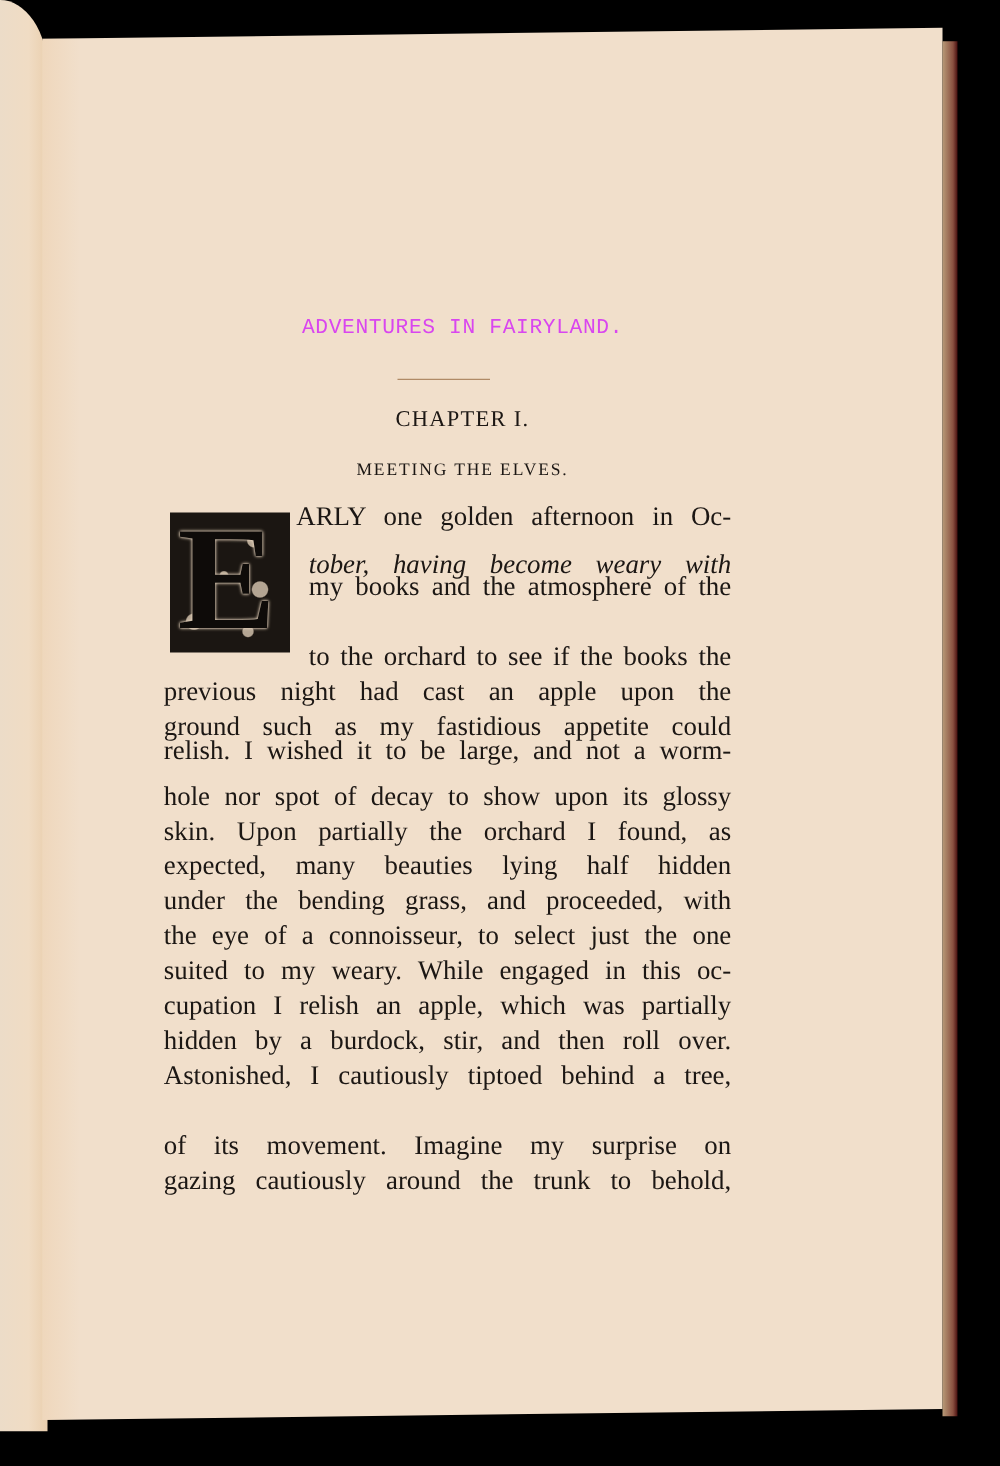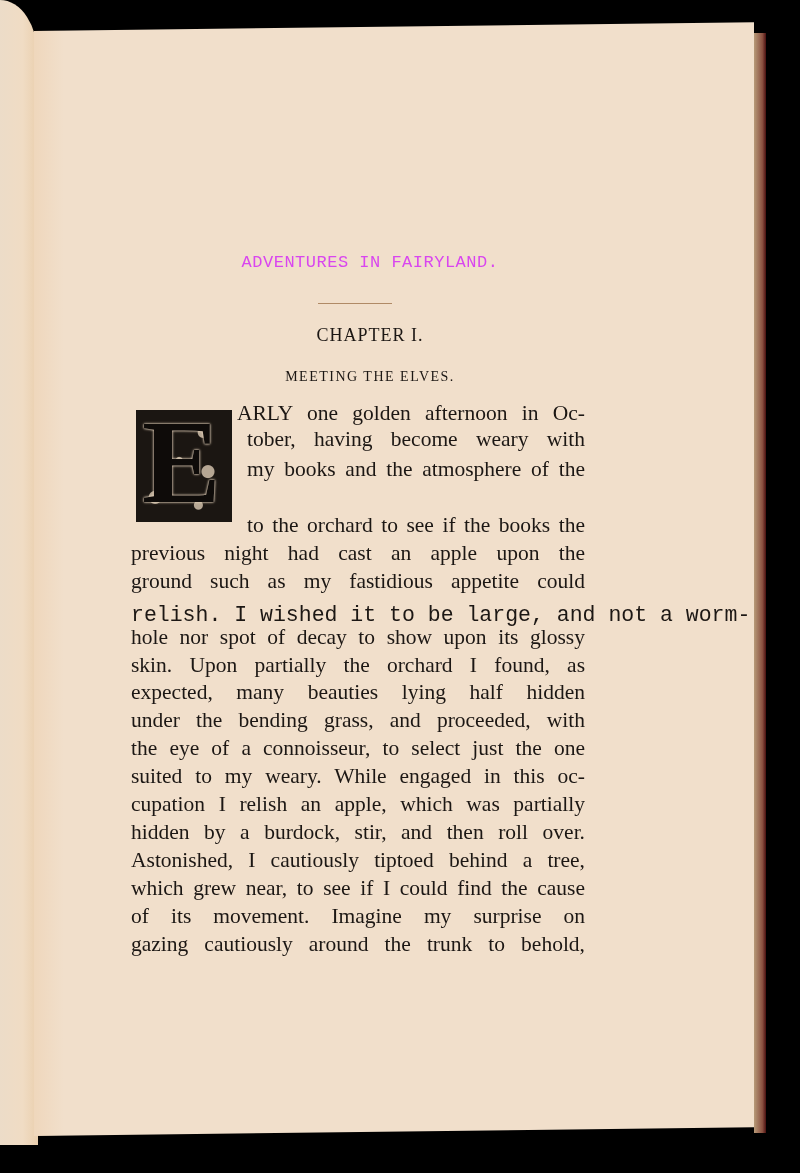--- a/index.html
+++ b/index.html
@@ -77,31 +77,30 @@
   <div class="divider"></div>
   <div class="chapter-title">CHAPTER I.</div>
   <div class="chapter-subtitle">MEETING THE ELVES.</div>
 
   <div class="dropcap">
     <div class="orn"></div>
     <div class="letter">E</div>
   </div>
 
   <div class="line" style="left:237px;top:401px;width:348px;">ARLY one golden afternoon in Oc-</div>
-  <div class="line" style="left:247px;top:427px;width:338px;">tober, having become weary with</div>
+  <div class="line" style="left:247px;top:439px;width:338px;font-style:italic;">tober, having become weary with</div>
   <div class="line" style="left:247px;top:457px;width:338px;">my books and the atmosphere of the</div>
   <div class="line" style="left:247px;top:513px;width:338px;">to the orchard to see if the books the</div>
   <div class="line" style="left:131px;top:541px;width:454px;">previous night had cast an apple upon the</div>
   <div class="line" style="left:131px;top:569px;width:454px;">ground such as my fastidious appetite could</div>
-  <div class="line" style="left:131px;top:603px;width:454px;font-family:Liberation Mono, monospace;">relish.  I wished it to be large, and not a worm-</div>
+  <div class="line" style="left:131px;top:588px;width:454px;">relish.  I wished it to be large, and not a worm-</div>
   <div class="line" style="left:131px;top:625px;width:454px;">hole nor spot of decay to show upon its glossy</div>
   <div class="line" style="left:131px;top:653px;width:454px;">skin.  Upon partially the orchard I found, as</div>
   <div class="line" style="left:131px;top:680px;width:454px;">expected, many beauties lying half hidden</div>
   <div class="line" style="left:131px;top:708px;width:454px;">under the bending grass, and proceeded, with</div>
   <div class="line" style="left:131px;top:736px;width:454px;">the eye of a connoisseur, to select just the one</div>
   <div class="line" style="left:131px;top:764px;width:454px;">suited to my weary.  While engaged in this oc-</div>
   <div class="line" style="left:131px;top:792px;width:454px;">cupation I relish an apple, which was partially</div>
   <div class="line" style="left:131px;top:820px;width:454px;">hidden by a burdock, stir, and then roll over.</div>
   <div class="line" style="left:131px;top:848px;width:454px;">Astonished, I cautiously tiptoed behind a tree,</div>
-  <div class="line" style="left:131px;top:876px;width:454px;">which grew near, to see if I could find the cause</div>
   <div class="line" style="left:131px;top:904px;width:454px;">of its movement.  Imagine my surprise on</div>
   <div class="line" style="left:131px;top:932px;width:454px;">gazing cautiously around the trunk to behold,</div>
 </div>
 
 </body></html>

